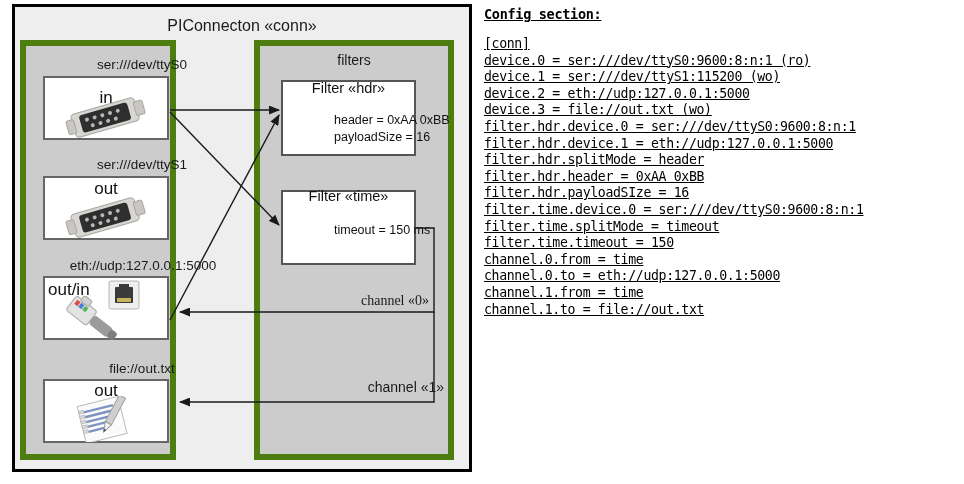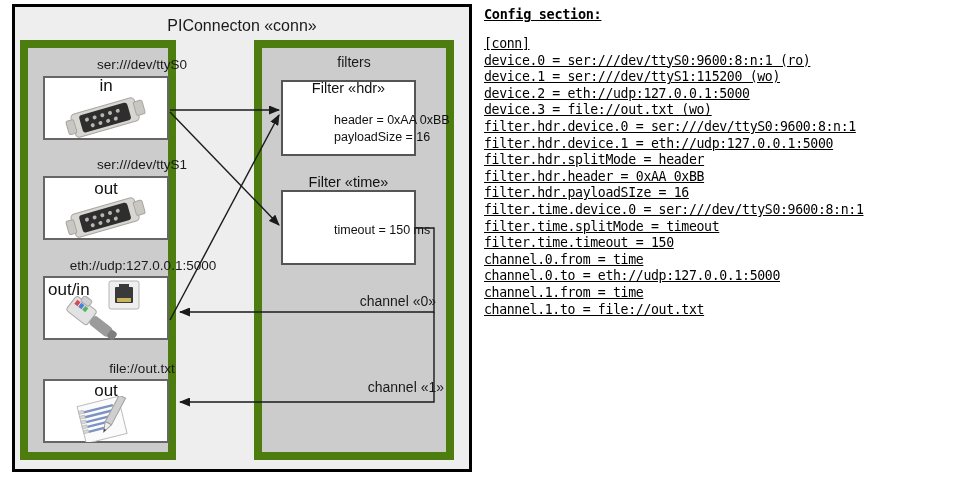--- a/index.html
+++ b/index.html
@@ -16,21 +16,21 @@
     box-sizing:border-box;
   }
   .outer-title{
     position:absolute;left:0;top:10px;width:100%;
     text-align:center;font-size:16px;color:#1a1a1a;
   }
 
   
   .panel{
     position:absolute;background:#cccccc;
-    border:8px solid #4d7c0f;
+    border:6px solid #4d7c0f;
     box-sizing:border-box;
   }
   .panel-title{
     position:absolute;left:0;top:6px;width:100%;
     text-align:center;font-size:14px;color:#1a1a1a;
   }
 
   
   .devices-panel{left:20px;top:40px;width:156px;height:420px;}
   .filters-panel{left:254px;top:40px;width:200px;height:420px;}
@@ -105,21 +105,21 @@
 <div id="root">
 
   <div class="outer-frame">
     <div class="outer-title">PIConnecton «conn»</div>
   </div>
 
   <div class="panel devices-panel"></div>
 
   <div class="dev-label" style="left:20px;top:57px;width:156px;">ser:///dev/ttyS0</div>
   <div class="dev-box" style="left:43px;top:76px;width:126px;height:64px;"></div>
-  <div class="dev-io" style="left:43px;top:76px;width:126px;text-align:center;">in</div>
+  <div class="dev-io" style="left:43px;top:88px;width:126px;text-align:center;">in</div>
   <svg class="icon" style="left:62px;top:96px;" width="90" height="42" viewBox="0 0 90 42">
     <g transform="rotate(-16 45 21)">
       <rect x="10" y="9" width="66" height="24" rx="4" fill="#d8d6d2" stroke="#a9a6a0"></rect>
       <rect x="18" y="12" width="50" height="18" rx="3" fill="#2e2e2e"></rect>
       <g fill="#b9b7b2">
         <circle cx="25" cy="18" r="2"></circle>
           <circle cx="33" cy="18" r="2"></circle>
         <circle cx="41" cy="18" r="2"></circle>
           <circle cx="49" cy="18" r="2"></circle>
         <circle cx="57" cy="18" r="2"></circle>
@@ -208,24 +208,24 @@
   <div class="panel filters-panel">
     <div class="panel-title">filters</div>
   </div>
 
   <div class="filter-box" style="left:281px;top:80px;width:135px;height:76px;"></div>
   <div class="filter-title" style="left:281px;top:80px;width:135px;">Filter «hdr»</div>
   <div class="filter-prop" style="left:290px;top:113px;">header = 0xAA 0xBB</div>
   <div class="filter-prop" style="left:290px;top:130px;">payloadSize = 16</div>
 
   <div class="filter-box" style="left:281px;top:190px;width:135px;height:75px;"></div>
-  <div class="filter-title" style="left:281px;top:174px;width:135px;">Filter «time»</div>
+  <div class="filter-title" style="left:281px;top:188px;width:135px;">Filter «time»</div>
   <div class="filter-prop" style="left:290px;top:223px;">timeout = 150 ms</div>
 
-  <div class="chan-label" style="left:246px;top:293px;width:190px;">channel «0»</div>
+  <div class="chan-label" style="left:239px;top:293px;width:190px;font-family:Liberation Serif, serif;">channel «0»</div>
   <div class="chan-label" style="left:254px;top:379px;width:190px;">channel «1»</div>
 
   <svg id="wires">
     <defs>
       <marker id="ah" markerWidth="11" markerHeight="9" refX="10" refY="4.5" orient="auto" markerUnits="userSpaceOnUse">
         <path d="M0,0 L11,4.5 L0,9 Z" fill="#1a1a1a"></path>
       </marker>
     </defs>
     <g stroke="#1a1a1a" stroke-width="1.4" fill="none">
 

